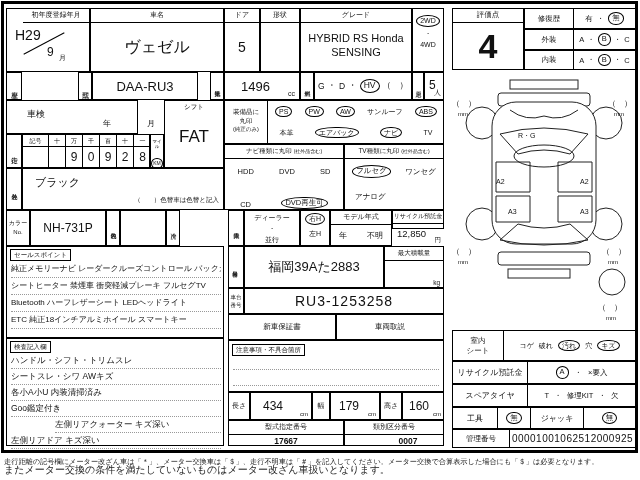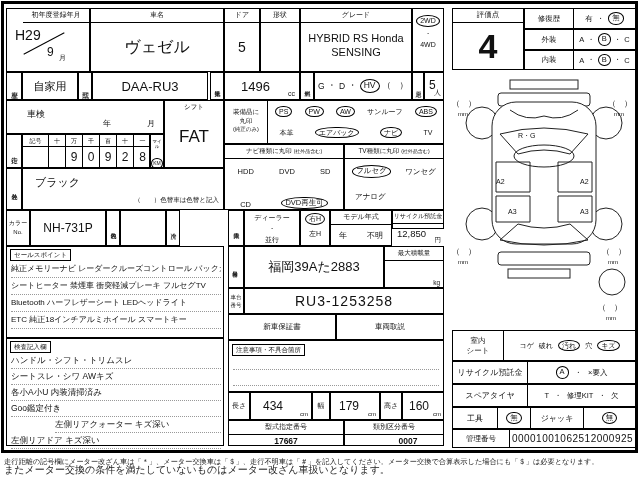--- a/index.html
+++ b/index.html
@@ -49,27 +49,24 @@
   </div>
   <div class="cl" style="left:412px;top:8px;width:32px;height:64px;text-align:center;font-size:7px;">
     <div style="margin-top:6px;"><span class="c">2WD</span></div>
     <div style="margin-top:2px;">・</div>
     <div style="margin-top:2px;">4WD</div>
   </div>
 
   <div class="cl ctr" style="left:6px;top:72px;width:16px;height:28px;">
     <span class="v" style="font-size:7px;">車歴</span>
   </div>
-  <div class="cl ctr" style="left:22px;top:72px;width:56px;height:28px;font-size:11px;">
-    <span>自家用</span>
-  </div>
   <div class="cl ctr" style="left:78px;top:72px;width:14px;height:28px;">
     <span class="v" style="font-size:7px;">型式</span>
   </div>
-  <div class="cl ctr" style="left:92px;top:72px;width:116px;height:28px;font-size:13px;">
+  <div class="cl ctr" style="left:92px;top:72px;width:106px;height:28px;font-size:13px;">
     <span>DAA-RU3</span>
   </div>
   <div class="cl ctr" style="left:210px;top:72px;width:14px;height:28px;">
     <span class="v" style="font-size:6px;">排気量</span>
   </div>
   <div class="cl" style="left:224px;top:72px;width:76px;height:28px;">
     <div class="nb" style="left:16px;top:6px;font-size:13px;">1496</div>
     <div class="nb" style="right:4px;bottom:2px;font-size:7px;">cc</div>
   </div>
   <div class="cl ctr" style="left:300px;top:72px;width:14px;height:28px;">
@@ -84,21 +81,21 @@
     <span>（　）</span>
   </div>
   <div class="cl ctr" style="left:412px;top:72px;width:12px;height:28px;">
     <span class="v" style="font-size:6px;">定員</span>
   </div>
   <div class="cl" style="left:424px;top:72px;width:20px;height:28px;">
     <div class="nb" style="left:4px;top:5px;font-size:12px;">5</div>
     <div class="nb" style="right:2px;bottom:1px;font-size:7px;">人</div>
   </div>
 
-  <div class="cl" style="left:6px;top:100px;width:158px;height:34px;">
+  <div class="cl" style="left:6px;top:100px;width:132px;height:34px;">
     <div class="nb" style="left:20px;top:7px;font-size:9px;">車検</div>
     <div class="nb" style="left:96px;bottom:4px;font-size:8px;">年</div>
     <div class="nb" style="left:140px;bottom:4px;font-size:8px;">月</div>
   </div>
   <div class="cl" style="left:164px;top:100px;width:60px;height:68px;">
     <div style="font-size:6.5px;text-align:center;line-height:12px;">シフト</div>
     <div class="ctr" style="height:48px;font-size:17px;">FAT</div>
   </div>
 
   <div class="cl ctr" style="left:6px;top:134px;width:16px;height:34px;">

